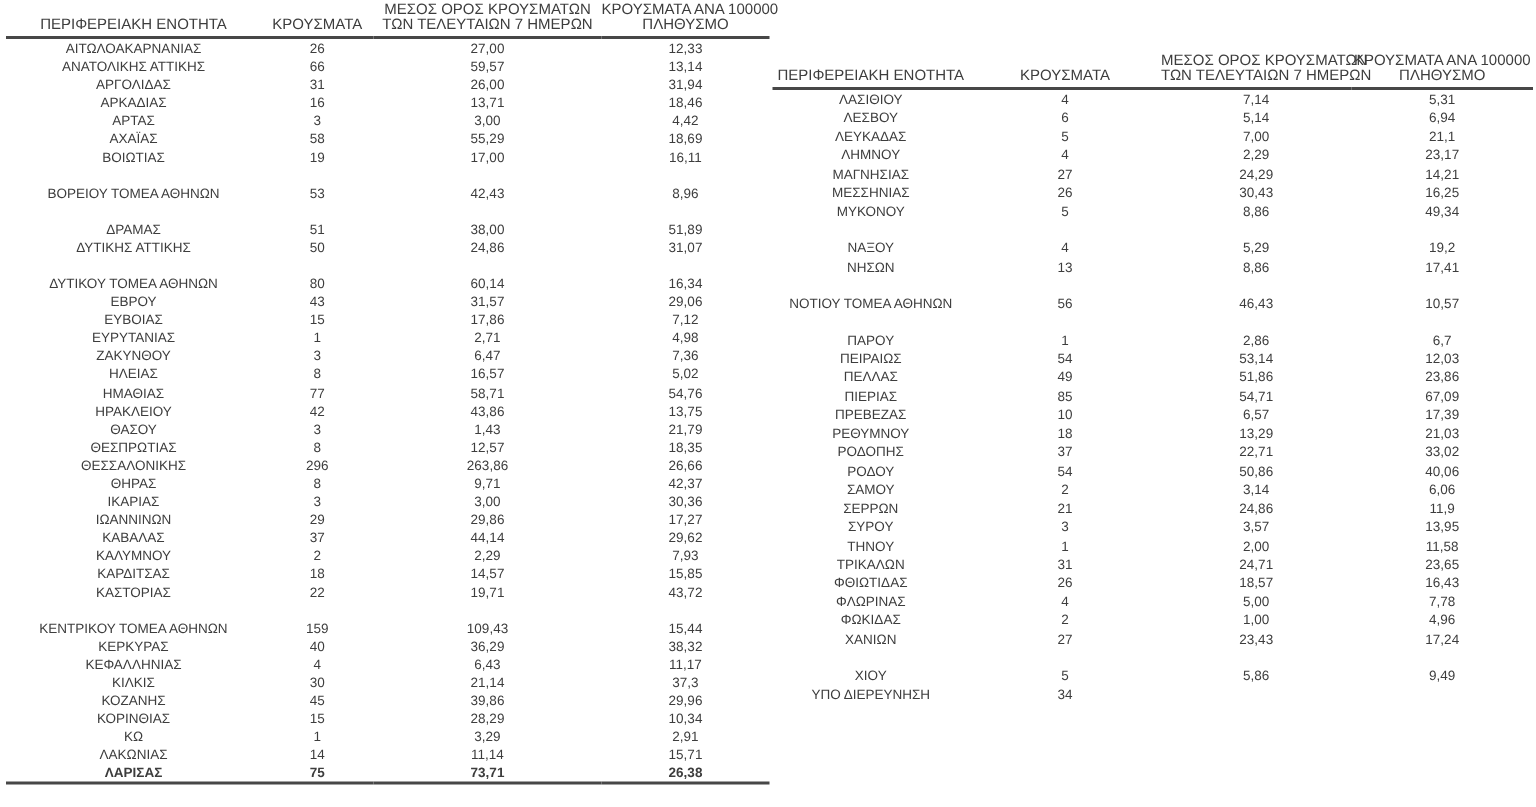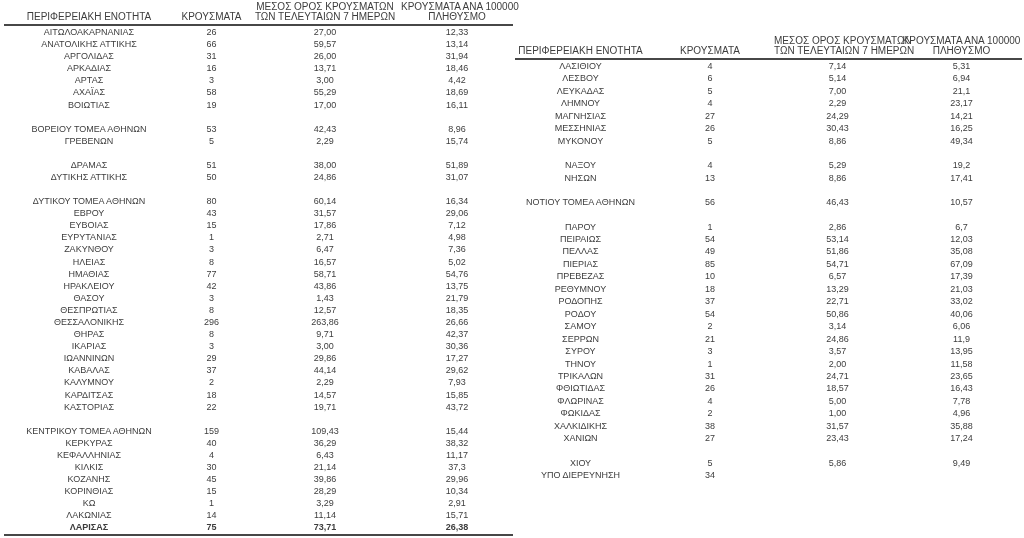--- a/index.html
+++ b/index.html
@@ -121,26 +121,20 @@
       </tr>
       <tr class="spacer">
         <td colspan="4"></td>
       </tr>
       <tr>
         <td>ΒΟΡΕΙΟΥ ΤΟΜΕΑ ΑΘΗΝΩΝ</td>
         <td>53</td>
         <td>42,43</td>
         <td>8,96</td>
       </tr>
-      <tr>
-        <td>ΓΡΕΒΕΝΩΝ</td>
-        <td>5</td>
-        <td>2,29</td>
-        <td>15,74</td>
-      </tr>
       <tr class="spacer">
         <td colspan="4"></td>
       </tr>
       <tr>
         <td>ΔΡΑΜΑΣ</td>
         <td>51</td>
         <td>38,00</td>
         <td>51,89</td>
       </tr>
       <tr>
@@ -420,21 +414,21 @@
       <tr>
         <td>ΠΕΙΡΑΙΩΣ</td>
         <td>54</td>
         <td>53,14</td>
         <td>12,03</td>
       </tr>
       <tr>
         <td>ΠΕΛΛΑΣ</td>
         <td>49</td>
         <td>51,86</td>
-        <td>35,08</td>
+        <td>23,86</td>
       </tr>
       <tr>
         <td>ΠΙΕΡΙΑΣ</td>
         <td>85</td>
         <td>54,71</td>
         <td>67,09</td>
       </tr>
       <tr>
         <td>ΠΡΕΒΕΖΑΣ</td>
         <td>10</td>
@@ -501,26 +495,20 @@
         <td>5,00</td>
         <td>7,78</td>
       </tr>
       <tr>
         <td>ΦΩΚΙΔΑΣ</td>
         <td>2</td>
         <td>1,00</td>
         <td>4,96</td>
       </tr>
       <tr>
-        <td>ΧΑΛΚΙΔΙΚΗΣ</td>
-        <td>38</td>
-        <td>31,57</td>
-        <td>35,88</td>
-      </tr>
-      <tr>
         <td>ΧΑΝΙΩΝ</td>
         <td>27</td>
         <td>23,43</td>
         <td>17,24</td>
       </tr>
       <tr class="spacer">
         <td colspan="4"></td>
       </tr>
       <tr>
         <td>ΧΙΟΥ</td>

